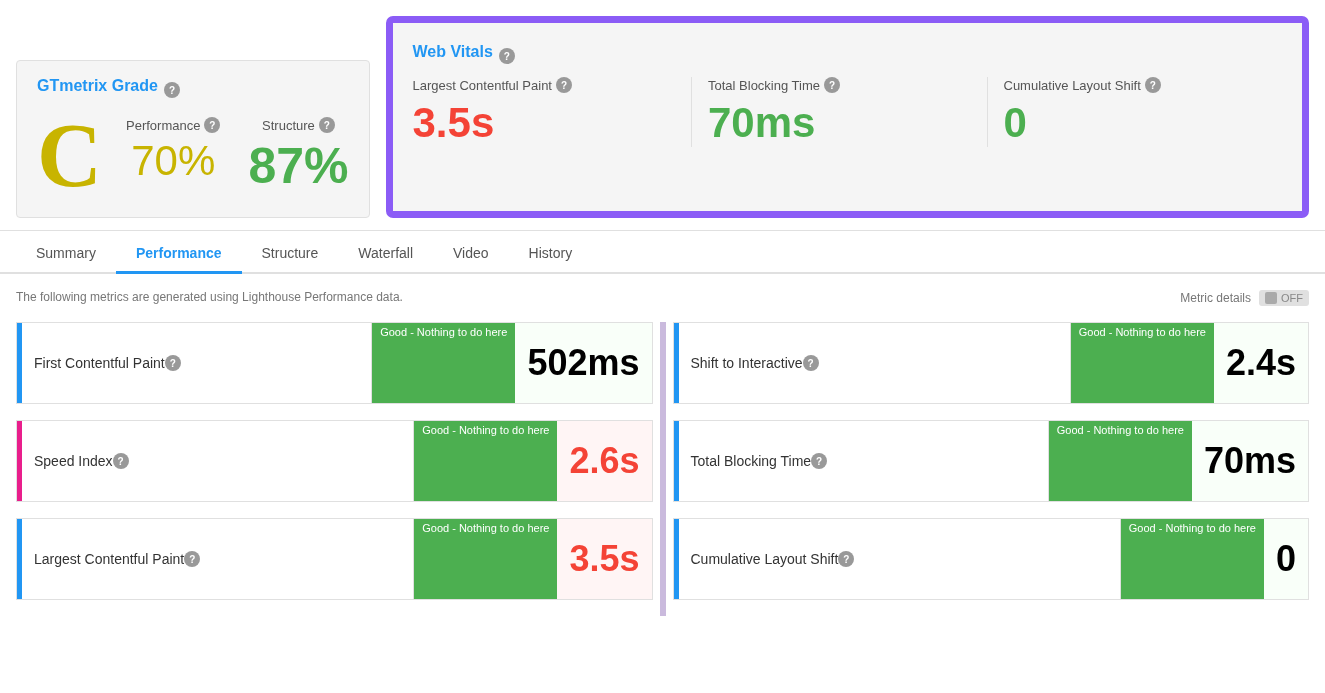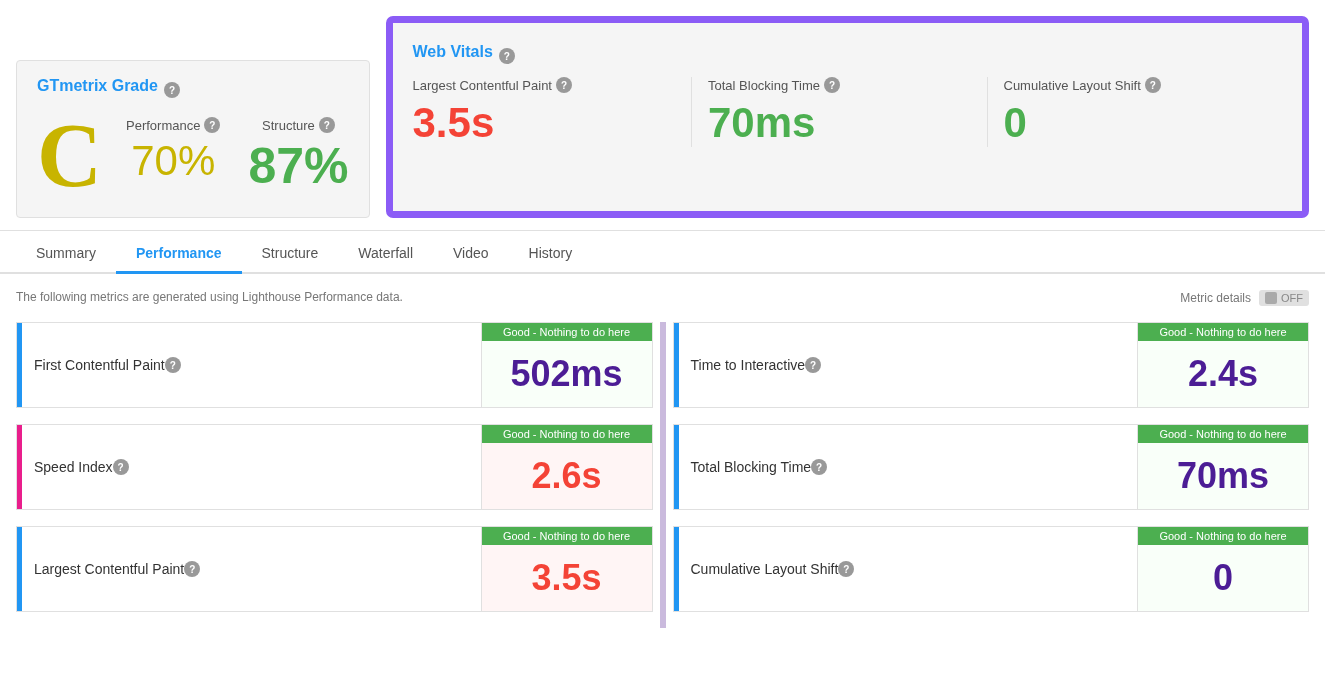--- a/index.html
+++ b/index.html
@@ -192,21 +192,21 @@
       background: #4caf50;
       color: #fff;
       font-size: 11px;
       text-align: center;
       padding: 3px 8px;
     }
 
     .metric-value-green {
       font-size: 36px;
       font-weight: bold;
-      color: #4c1d95;
+      color: #000000;
       text-align: center;
       padding: 12px;
       background: #f9fff9;
       flex: 1;
       display: flex;
       align-items: center;
       justify-content: center;
     }
 
     .metric-value-red {
@@ -270,21 +270,20 @@
       display: flex;
       align-items: center;
       padding: 0 12px;
       min-height: 80px;
       border-right: 1px solid #e0e0e0;
     }
 
     .metric-block-value {
       min-width: 170px;
       display: flex;
-      flex-direction: column;
     }
 
     .gtmetrix-title-section {
       display: flex;
       align-items: center;
       gap: 6px;
     }
 
     .details-toggle-area {
       display: flex;
@@ -441,21 +440,21 @@
 
     </div>
 
     <div class="col-separator"></div>
 
     <div class="half-col">
 
       <div class="metric-block">
         <div class="metric-block-border"></div>
         <div class="metric-block-content">
-          <span class="metric-label-text">Time to Interactive</span>
+          <span class="metric-label-text">Shift to Interactive</span>
           <span class="question-badge">?</span>
         </div>
         <div class="metric-block-value">
           <div class="good-badge">Good - Nothing to do here</div>
           <div class="metric-value-green">2.4s</div>
         </div>
       </div>
 
       <div class="metric-block">
         <div class="metric-block-border"></div>

